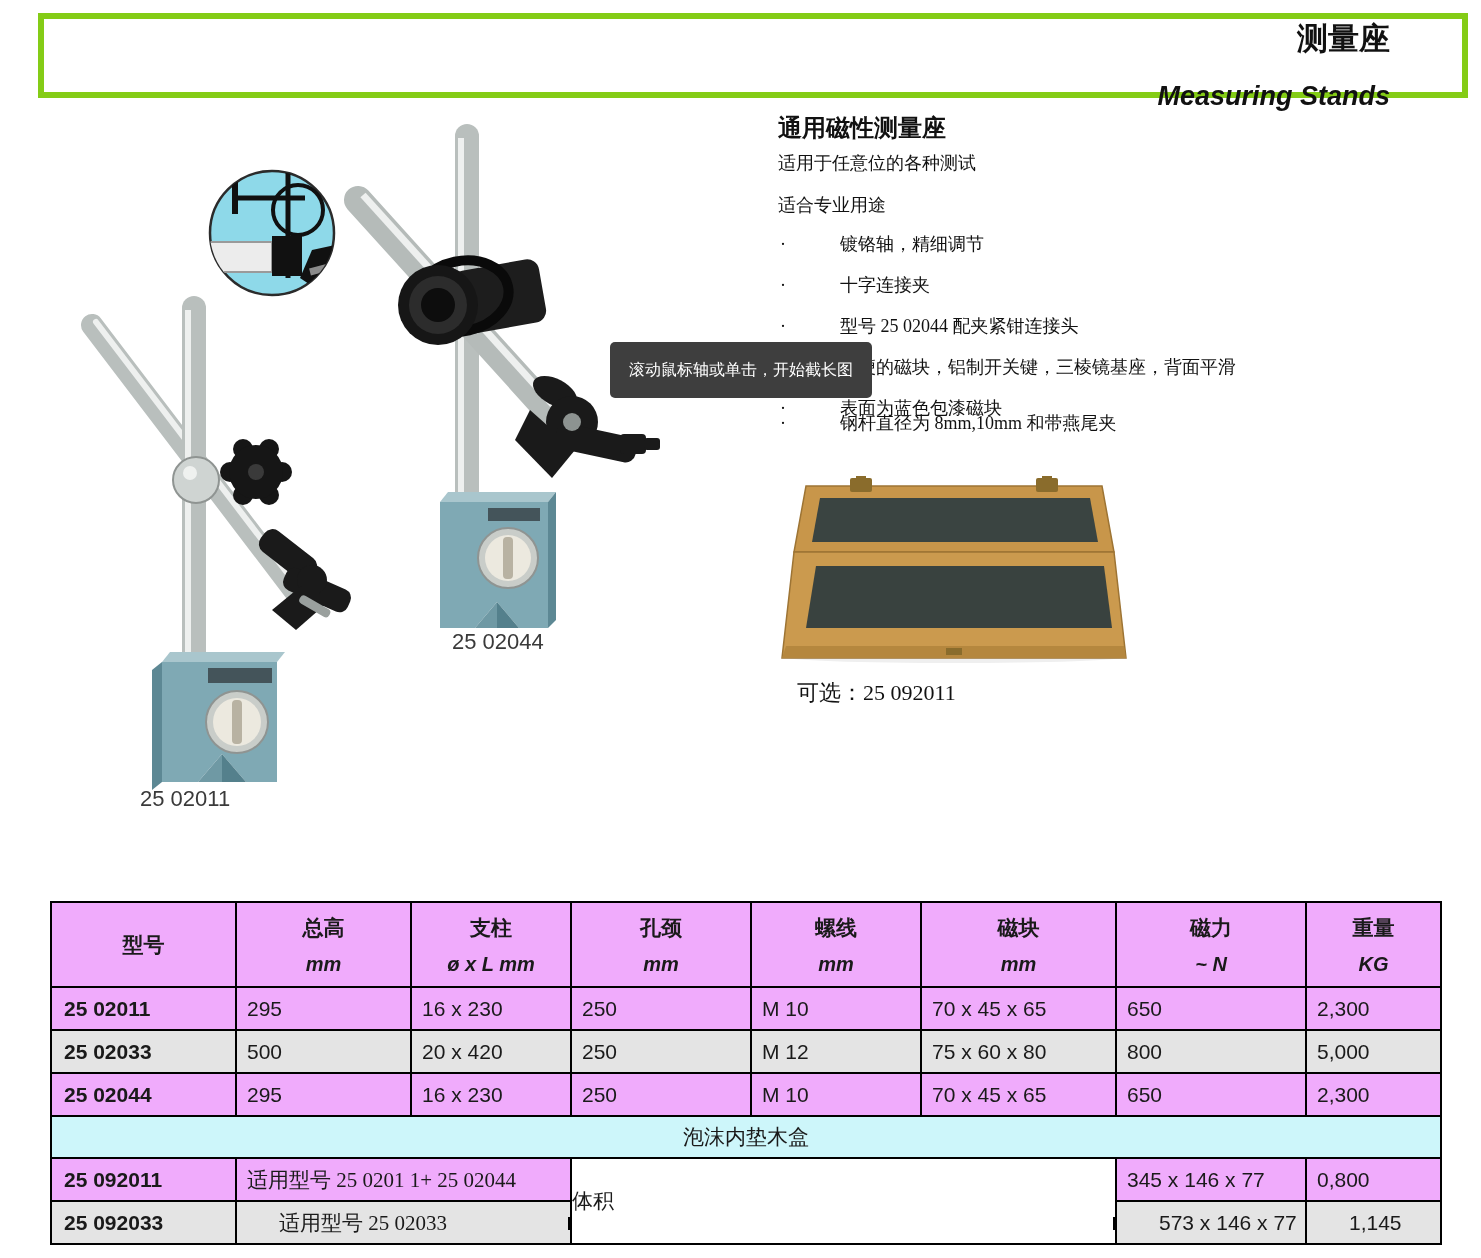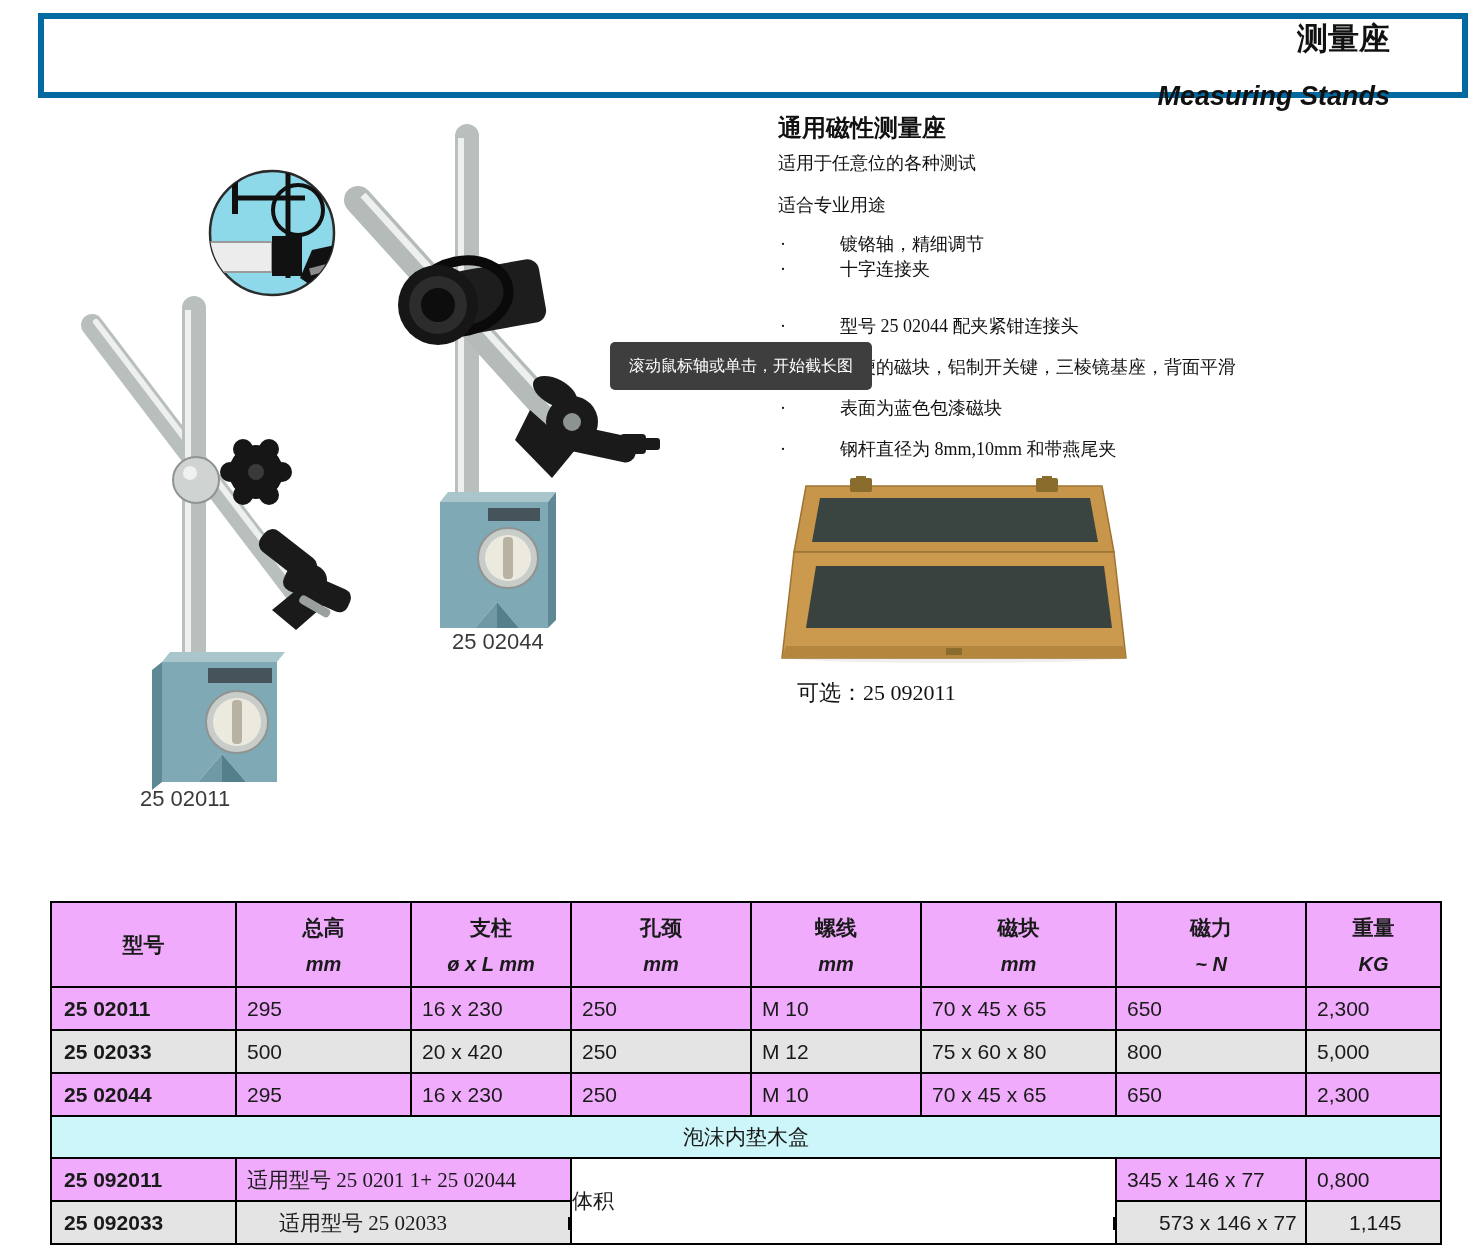--- a/index.html
+++ b/index.html
@@ -1,34 +1,34 @@
 <!DOCTYPE html>
 <html><head>
 <meta charset="utf-8">
 <style>
   html,body { margin:0; padding:0; background:#fff; }
   .page { position:relative; width:1481px; height:1258px; background:#ffffff; overflow:hidden;
           font-family:"Liberation Serif","DejaVu Serif",serif; color:#111; }
 
   
   .hdr { position:absolute; left:38px; top:13px; width:1430px; height:85px;
-         border:6px solid #0369a1; box-sizing:border-box; text-align:right; padding-right:72px; background:#fff; }
+         border:6px solid #84cc16; box-sizing:border-box; text-align:right; padding-right:72px; background:#fff; }
   .hdr-zh { font-size:31px; font-weight:bold; line-height:36px; margin-top:2px;
             font-family:"Liberation Serif","DejaVu Serif",serif; }
   .hdr-en { font-size:27px; font-weight:bold; font-style:italic; line-height:31px;
             font-family:"Liberation Sans","DejaVu Sans",sans-serif;margin-top:24px; }
 
   
   .intro-abs { position:absolute; left:778px; width:670px; font-size:18px; white-space:nowrap; }
   .intro-heading { font-size:24px; font-weight:bold; }
   .bullet .dot { display:inline-block; width:60px; padding-left:2px; }
   .optional-line { position:absolute; left:778px; top:678px; font-size:22px;margin-left:19px; }
 
   
-  .tooltip { position:absolute; left:610px; top:342px; width:262px; height:48px; z-index:30;
+  .tooltip { position:absolute; left:610px; top:342px; width:262px; height:56px; z-index:30;
              background:#3e3e3e; border-radius:5px; color:#fff; font-size:16px;
              font-family:"Liberation Sans","DejaVu Sans",sans-serif;
              display:flex; align-items:center; justify-content:center; white-space:nowrap; }
 
   
   .prod-label { position:absolute; color:#3a3a3a; font-size:22px;
                 font-family:"Liberation Sans","DejaVu Sans",sans-serif; }
 
   
   .fig-main { position:absolute; left:60px; top:110px; }
@@ -179,33 +179,33 @@
     </g>
   </svg>
 
   <div class="intro-abs intro-heading" style="top:112px">通用磁性测量座</div>
   <div class="intro-abs" style="top:151px">适用于任意位的各种测试</div>
   <div class="intro-abs" style="top:193px">适合专业用途</div>
 
   <div class="intro-abs bullet" style="top:232px">
     <span class="dot">·</span><span>镀铬轴，精细调节</span>
   </div>
-  <div class="intro-abs bullet" style="top:257px">
+  <div class="intro-abs bullet" style="top:273px">
     <span class="dot">·</span><span>十字连接夹</span>
   </div>
   <div class="intro-abs bullet" style="top:314px">
     <span class="dot">·</span><span>型号 25 02044 配夹紧钳连接头</span>
   </div>
   <div class="intro-abs bullet" style="top:355px">
     <span class="dot">·</span><span>轻便的磁块，铝制开关键，三棱镜基座，背面平滑</span>
   </div>
   <div class="intro-abs bullet" style="top:396px">
     <span class="dot">·</span><span>表面为蓝色包漆磁块</span>
   </div>
-  <div class="intro-abs bullet" style="top:437px">
+  <div class="intro-abs bullet" style="top:411px">
     <span class="dot">·</span><span>钢杆直径为 8mm,10mm 和带燕尾夹</span>
   </div>
 
   <div class="optional-line">可选：25 092011</div>
 
   <div class="prod-label" style="left:140px; top:786px">25 02011</div>
   <div class="prod-label" style="left:452px; top:629px">25 02044</div>
 
   <div class="tooltip">滚动鼠标轴或单击，开始截长图</div>
 

